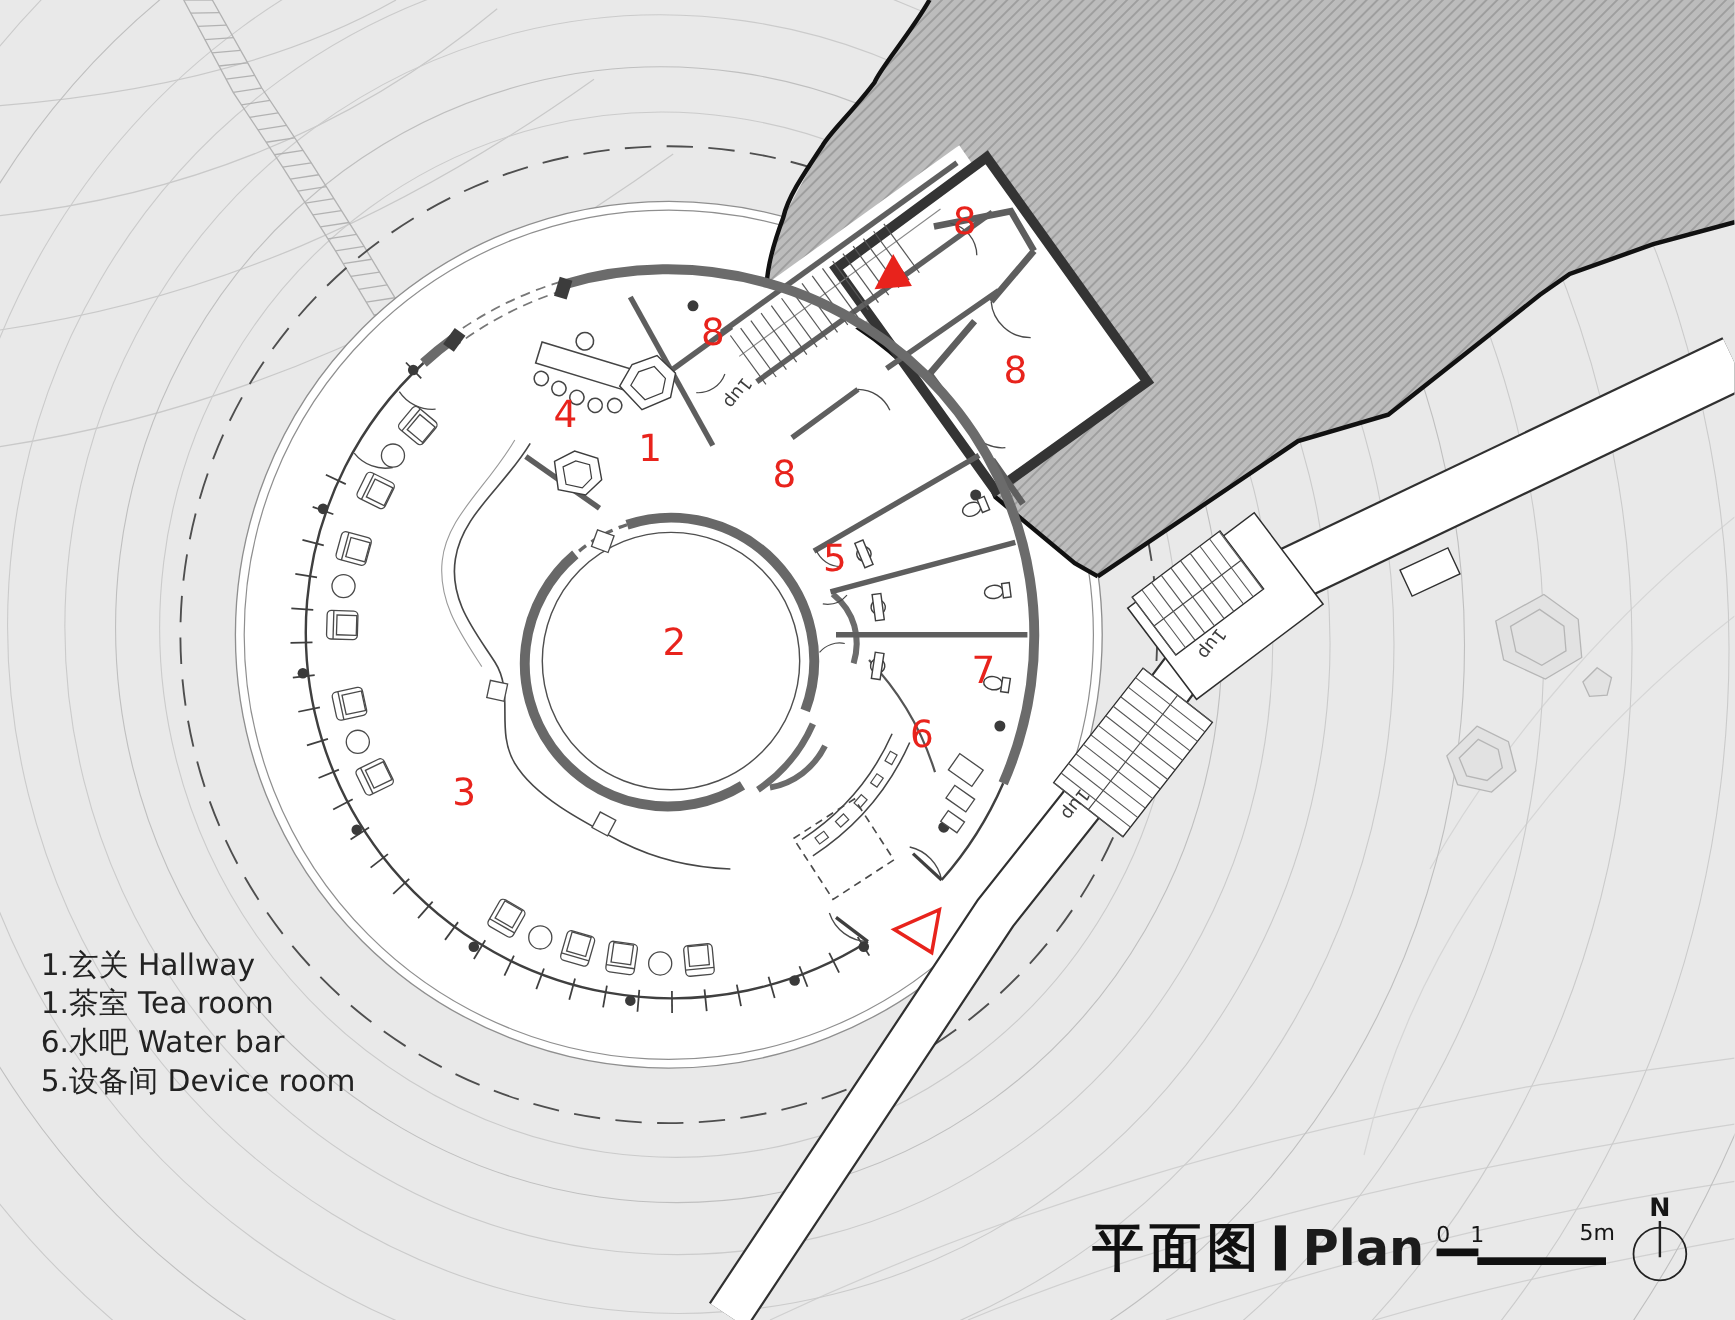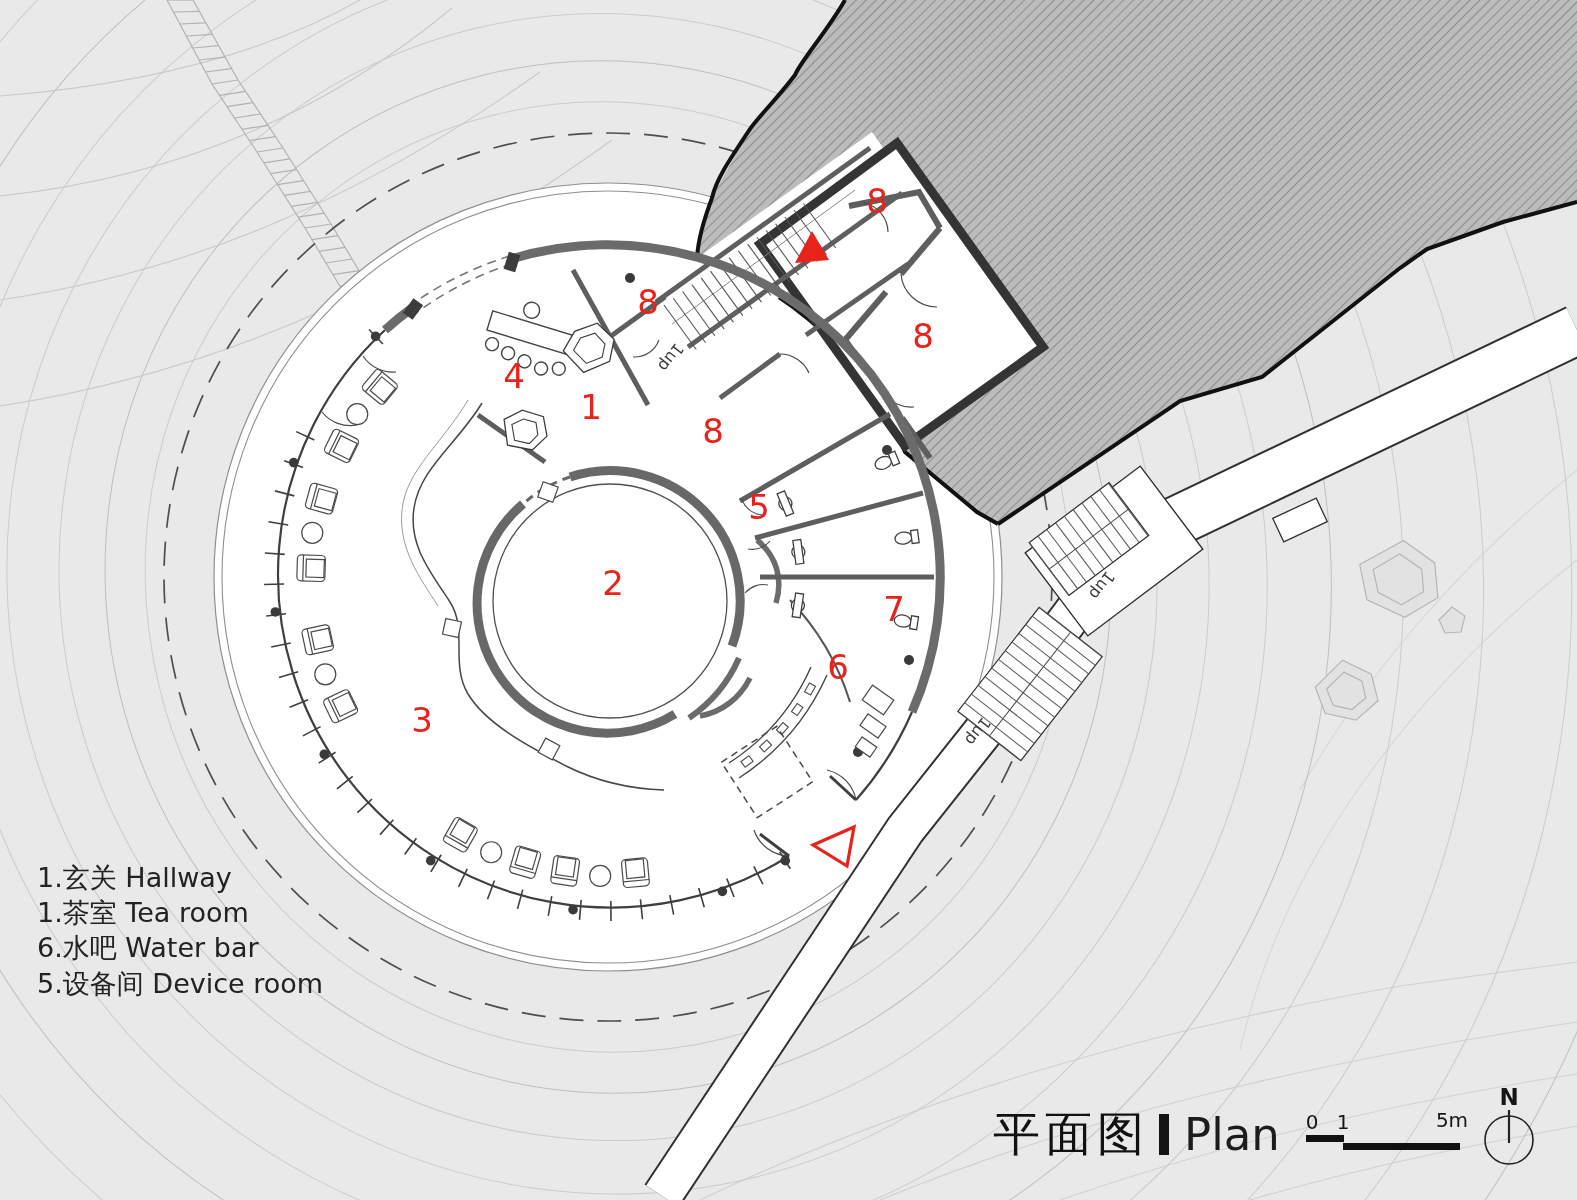--- a/index.html
+++ b/index.html
@@ -2,23 +2,23 @@
 <html><head>
 <meta charset="utf-8">
 <style>
   html,body{margin:0;padding:0;background:#e9e9e9;}
   .stage{position:relative;width:1577px;height:1200px;overflow:hidden;
          font-family:"DejaVu Sans","Liberation Sans",sans-serif;background:#e9e9e9;}
   svg{position:absolute;left:0;top:0;}
   .legend{position:absolute;left:26px;top:860px;color:#222;font-size:27px;line-height:35.2px;white-space:pre;margin-left:11px;}
   .legend div{height:35.2px;}
   .title-block{position:absolute;left:993px;top:1103px;color:#111;display:flex;align-items:center;}
-  .title-zh{font-size:47px;letter-spacing:5px;font-weight:400;}
+  .title-zh{font-size:47px;letter-spacing:5px;font-weight:700;}
   .title-divider{display:inline-block;width:10px;height:41px;background:#151515;margin:0 15px 0 10px;}
-  .title-en{font-size:45px;font-weight:400;color:#1c1c1c;}
+  .title-en{font-size:45px;font-weight:700;color:#1c1c1c;}
   text.roomnum{font-size:34px;}
   text.uplabel{font-size:16px;fill:#3c3c3c;}
   text.mapnote{fill:#161616;}
 </style>
 </head>
 <body>
 
 <div class="stage">
 
 <svg width="1577" height="1200" viewBox="0 0 1577 1200">

